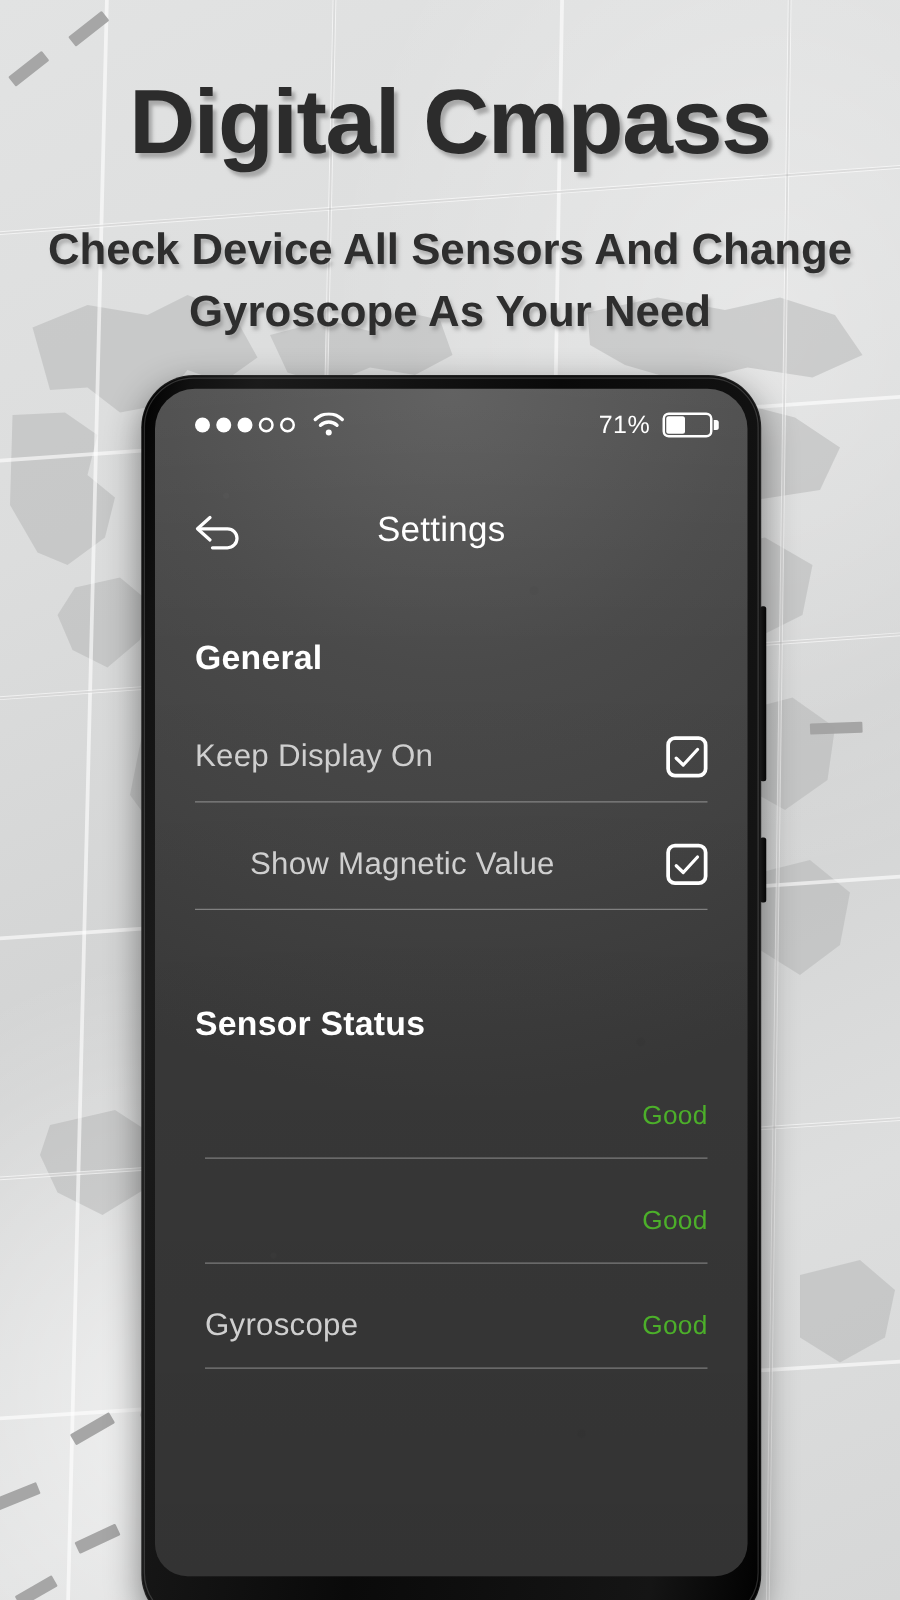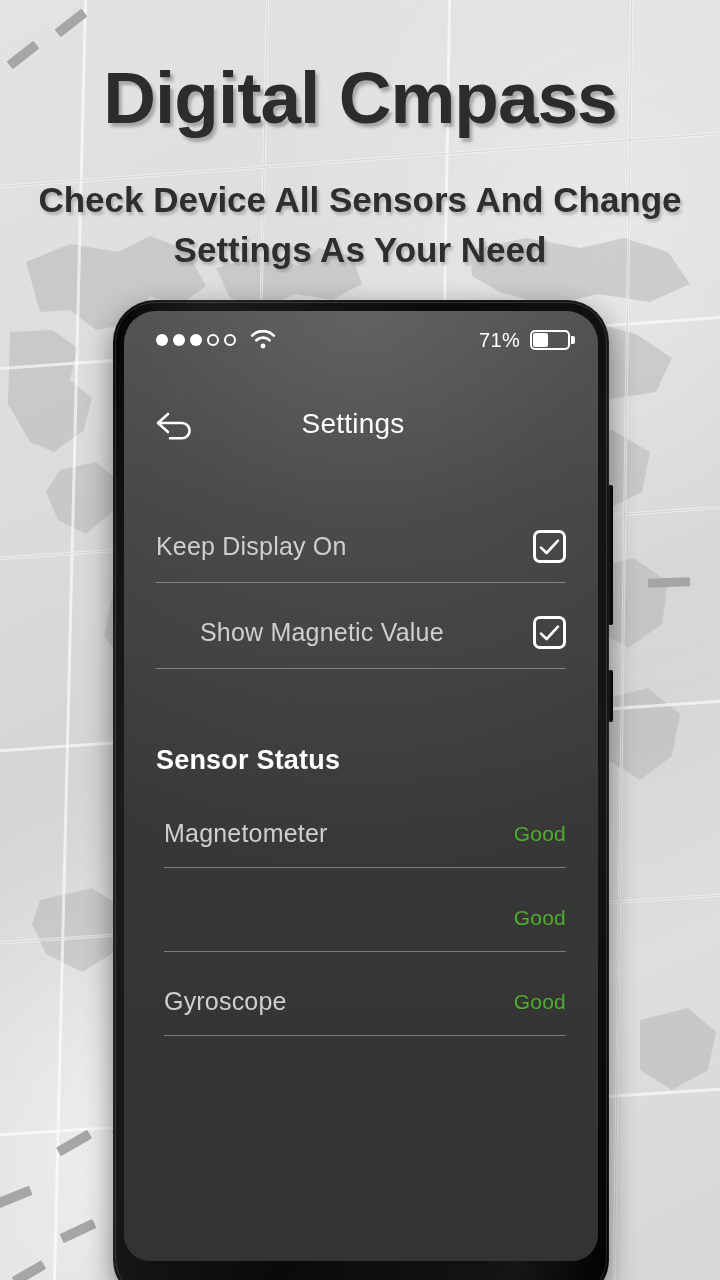--- a/index.html
+++ b/index.html
@@ -212,21 +212,21 @@
   <div class="dash" style="left:648px;top:578px;width:42px;height:9px;transform:rotate(-2deg);"></div>
   <div class="dash" style="left:-4px;top:1192px;width:36px;height:10px;transform:rotate(-22deg);"></div>
   <div class="dash" style="left:56px;top:1138px;width:36px;height:10px;transform:rotate(-30deg);"></div>
   <div class="dash" style="left:60px;top:1226px;width:36px;height:10px;transform:rotate(-25deg);"></div>
   <div class="dash" style="left:12px;top:1268px;width:34px;height:10px;transform:rotate(-30deg);"></div>
 </div>
 
 <div id="promo-title">Digital Cmpass</div>
 <div id="promo-sub">
   <div>Check Device All Sensors And Change</div>
-  <div>Settings As Your Need</div>
+  <div>Gyroscope As Your Need</div>
 </div>
 
 <div id="phone">
   <div id="phone-bezel-hi"></div>
   <div class="side-btn" id="side-btn-volume"></div>
   <div class="side-btn" id="side-btn-power"></div>
 
   <div id="screen">
     <div id="screen-noise"></div>
     <div id="screen-vignette"></div>
@@ -262,20 +262,21 @@
         <div id="back-button">
           <svg width="42" height="32" viewBox="0 0 42 32">
             <path d="M14 6 L4 15 L14 24" stroke="#fff" stroke-width="2.6" fill="none" stroke-linecap="round" stroke-linejoin="round"></path>
             <path d="M4.6 15 L28 15 a7.6 7.6 0 0 1 0 15.2 L16 30.2" stroke="#fff" stroke-width="2.6" fill="none" stroke-linecap="round" stroke-linejoin="round"></path>
           </svg>
         </div>
         <div id="app-title">Settings</div>
       </div>
 
       <div class="section" id="general-section">
+        <div class="section-heading">General</div>
 
         <div id="general-rows">
 
           <div class="row">
             <span class="row-label" style="color: rgb(207, 207, 207);">Keep Display On</span>
             <span class="row-spacer"></span>
             <span class="checkbox">
               <svg width="21" height="18" viewBox="0 0 21 18">
                 <path d="M2 9.6 L7.6 15 L19 2.6" stroke="#fff" stroke-width="2.6" fill="none" stroke-linecap="round" stroke-linejoin="round"></path>
               </svg>
@@ -295,21 +296,20 @@
 
         </div>
       </div>
 
       <div class="section" id="sensor-section">
         <div class="section-heading">Sensor Status</div>
 
         <div id="sensor-rows">
 
           <div class="row">
-            <span class="row-label" style="color: rgb(207, 207, 207);">Magnetometer</span>
             <span class="row-spacer"></span>
             <span class="sensor-status" style="color: rgb(76, 175, 42);">Good</span>
           </div>
 
           <div class="row">
             <span class="row-spacer"></span>
             <span class="sensor-status" style="color: rgb(76, 175, 42);">Good</span>
           </div>
 
           <div class="row">

